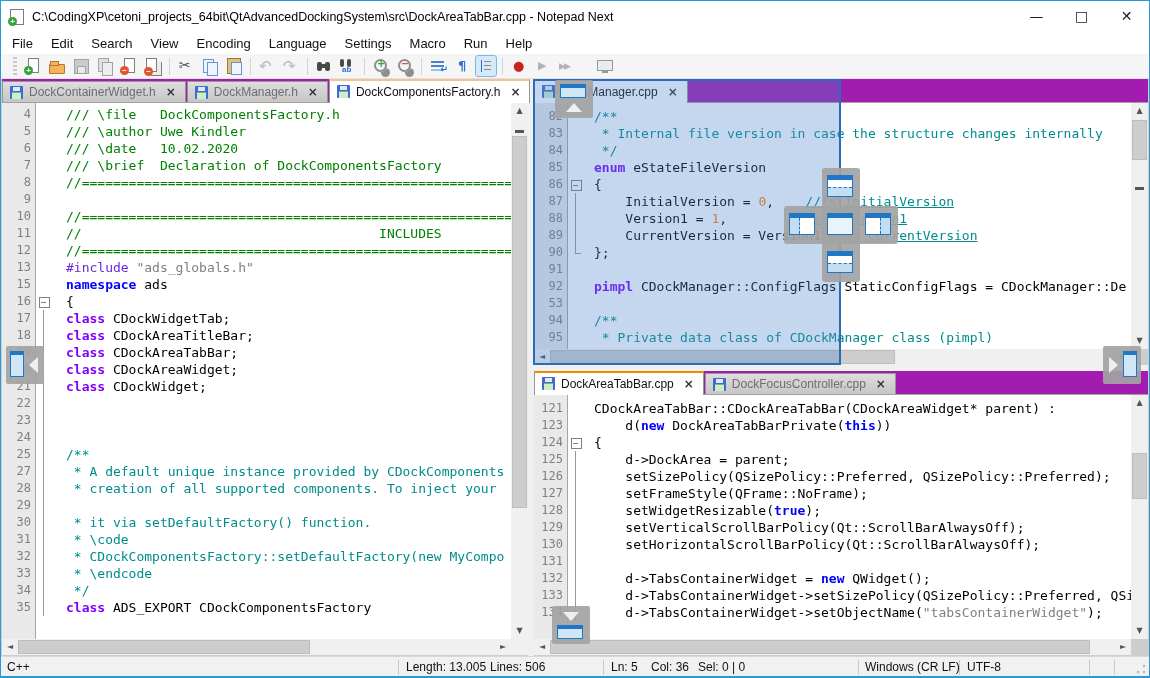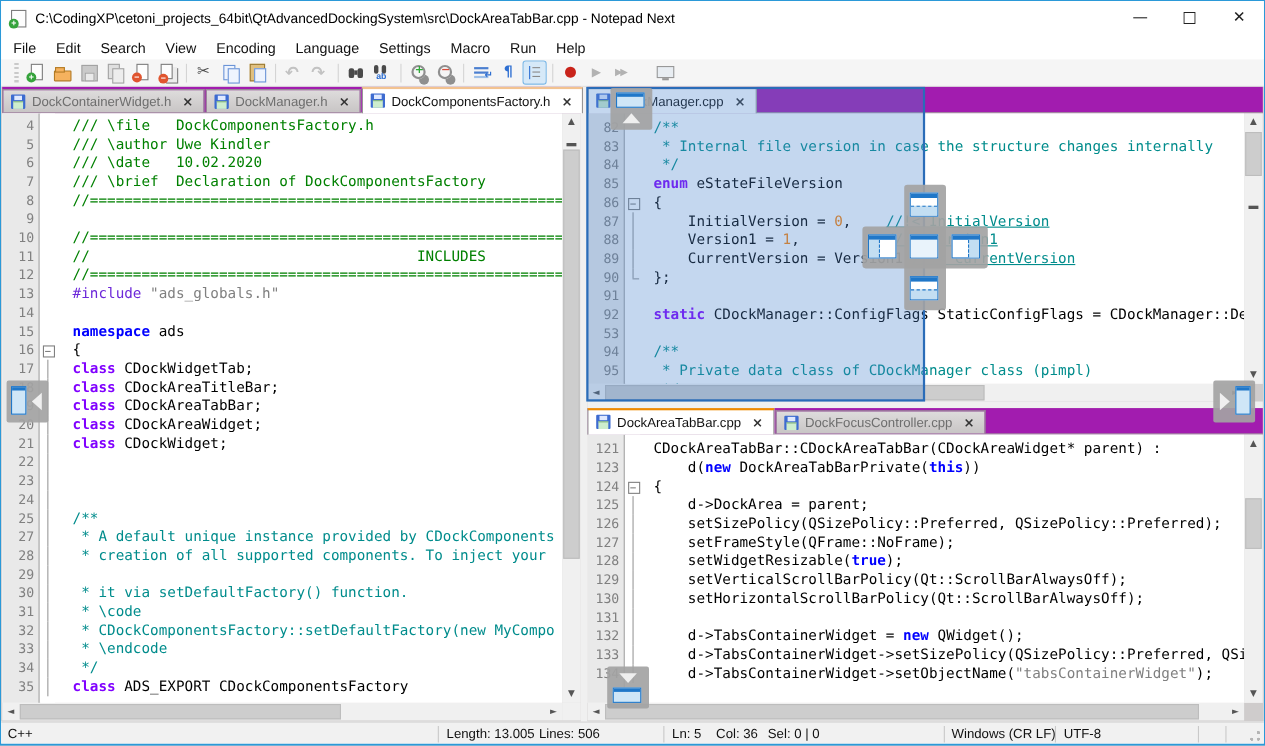--- a/index.html
+++ b/index.html
@@ -237,21 +237,20 @@
             <div class="crow"><span class="lnum">4</span><span class="ctext"><span class="tk-g">/// \file   DockComponentsFactory.h</span></span></div>
             <div class="crow"><span class="lnum">5</span><span class="ctext"><span class="tk-g">/// \author Uwe Kindler</span></span></div>
             <div class="crow"><span class="lnum">6</span><span class="ctext"><span class="tk-g">/// \date   10.02.2020</span></span></div>
             <div class="crow"><span class="lnum">7</span><span class="ctext"><span class="tk-g">/// \brief  Declaration of DockComponentsFactory</span></span></div>
             <div class="crow"><span class="lnum">8</span><span class="ctext"><span class="tk-g">//=============================================================================</span></span></div>
             <div class="crow"><span class="lnum">9</span><span class="ctext"></span></div>
             <div class="crow"><span class="lnum">10</span><span class="ctext"><span class="tk-g">//=============================================================================</span></span></div>
             <div class="crow"><span class="lnum">11</span><span class="ctext"><span class="tk-g">//                                      INCLUDES</span></span></div>
             <div class="crow"><span class="lnum">12</span><span class="ctext"><span class="tk-g">//=============================================================================</span></span></div>
             <div class="crow"><span class="lnum">13</span><span class="ctext"><span class="tk-p2">#include </span><span class="tk-s">"ads_globals.h"</span></span></div>
-            <div class="crow"><span class="lnum">14</span><span class="ctext"></span></div>
             <div class="crow"><span class="lnum">15</span><span class="ctext"><span class="tk-k">namespace</span><span> ads</span></span></div>
             <div class="crow"><span class="lnum">16</span><span class="fm fm-s"></span><span class="ctext"><span>{</span></span></div>
             <div class="crow"><span class="lnum">17</span><span class="fm fm-l"></span><span class="ctext"><span class="tk-p">class</span><span> CDockWidgetTab;</span></span></div>
             <div class="crow"><span class="lnum">18</span><span class="fm fm-l"></span><span class="ctext"><span class="tk-p">class</span><span> CDockAreaTitleBar;</span></span></div>
             <div class="crow"><span class="lnum">19</span><span class="fm fm-l"></span><span class="ctext"><span class="tk-p">class</span><span> CDockAreaTabBar;</span></span></div>
             <div class="crow"><span class="lnum">20</span><span class="fm fm-l"></span><span class="ctext"><span class="tk-p">class</span><span> CDockAreaWidget;</span></span></div>
             <div class="crow"><span class="lnum">21</span><span class="fm fm-l"></span><span class="ctext"><span class="tk-p">class</span><span> CDockWidget;</span></span></div>
             <div class="crow"><span class="lnum">22</span><span class="fm fm-l"></span><span class="ctext"></span></div>
             <div class="crow"><span class="lnum">23</span><span class="fm fm-l"></span><span class="ctext"></span></div>
             <div class="crow"><span class="lnum">24</span><span class="fm fm-l"></span><span class="ctext"></span></div>
@@ -298,21 +297,21 @@
             <div class="crow"><span class="lnum">82</span><span class="ctext"><span class="tk-t">/**</span></span></div>
             <div class="crow"><span class="lnum">83</span><span class="ctext"><span class="tk-t"> * Internal file version in case the structure changes internally</span></span></div>
             <div class="crow"><span class="lnum">84</span><span class="ctext"><span class="tk-t"> */</span></span></div>
             <div class="crow"><span class="lnum">85</span><span class="ctext"><span class="tk-p">enum</span><span> eStateFileVersion</span></span></div>
             <div class="crow"><span class="lnum">86</span><span class="fm fm-s"></span><span class="ctext"><span>{</span></span></div>
             <div class="crow"><span class="lnum">87</span><span class="fm fm-l"></span><span class="ctext"><span>    InitialVersion = </span><span class="tk-n">0</span><span>,    </span><span class="tk-tu">//!&lt; InitialVersion</span></span></div>
             <div class="crow"><span class="lnum">88</span><span class="fm fm-l"></span><span class="ctext"><span>    Version1 = </span><span class="tk-n">1</span><span>,          </span><span class="tk-tu">//!&lt; Version1</span></span></div>
             <div class="crow"><span class="lnum">89</span><span class="fm fm-l"></span><span class="ctext"><span>    CurrentVersion = Version1 </span><span class="tk-tu">//!&lt; CurrentVersion</span></span></div>
             <div class="crow"><span class="lnum">90</span><span class="fm fm-e"></span><span class="ctext"><span>};</span></span></div>
             <div class="crow"><span class="lnum">91</span><span class="ctext"></span></div>
-            <div class="crow"><span class="lnum">92</span><span class="ctext"><span class="tk-p">static</span><span> CDockManager::ConfigFlags StaticConfigFlags = CDockManager::De</span></span></div>
+            <div class="crow"><span class="lnum">92</span><span class="ctext"><span class="tk-p">pimpl</span><span> CDockManager::ConfigFlags StaticConfigFlags = CDockManager::De</span></span></div>
             <div class="crow"><span class="lnum">53</span><span class="ctext"></span></div>
             <div class="crow"><span class="lnum">94</span><span class="ctext"><span class="tk-t">/**</span></span></div>
             <div class="crow"><span class="lnum">95</span><span class="ctext"><span class="tk-t"> * Private data class of CDockManager class (pimpl)</span></span></div>
             <div class="crow"><span class="lnum">96</span><span class="ctext"><span class="tk-t"> */</span></span></div>
           </div>
       </div>
       <div class="vsb" style="left:597px;top:24px;width:17px;height:246px">
         <div class="sbtn" style="top:0">▲</div>
         <div class="thumb-v" style="top:17px;height:40px"></div>
         <div class="sbmark" style="top:84px"></div>

